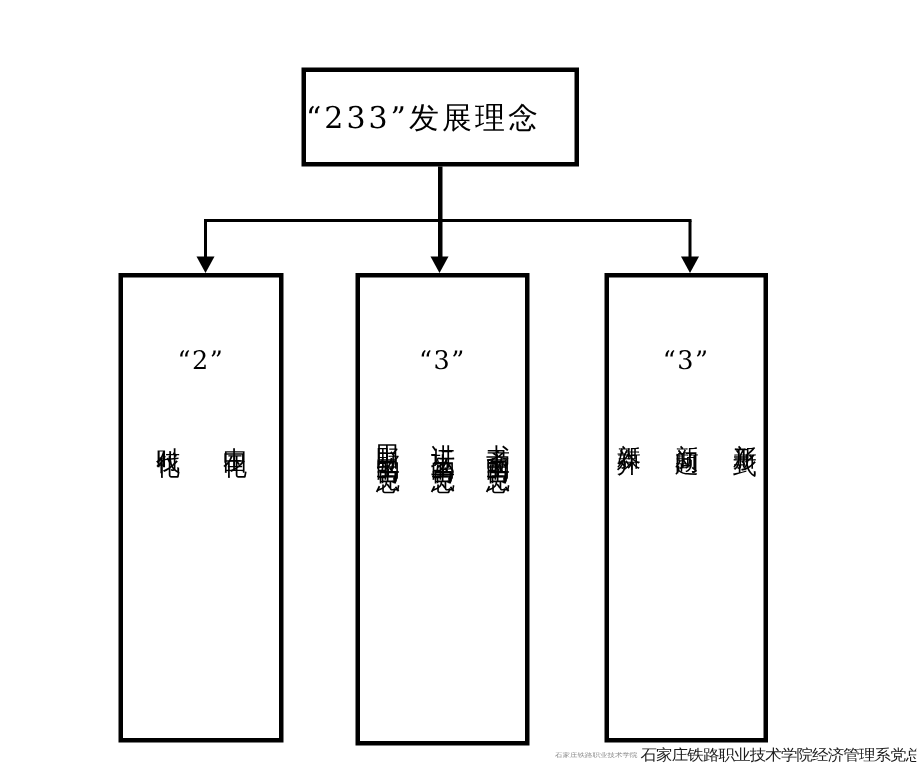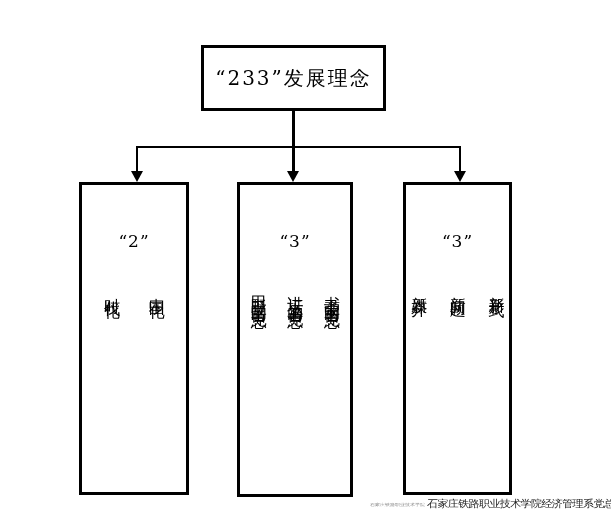--- a/index.html
+++ b/index.html
@@ -23,21 +23,21 @@
     position: absolute;
     left: 201px;
     top: 45px;
     width: 185px;
     height: 66px;
     border: 3px solid #000000;
     background: #ffffff;
     box-sizing: border-box;
     display: flex;
     align-items: center;
-    justify-content: center;
+    justify-content: flex-start;
   }
   .root-label {
     font-size: 20px;
     letter-spacing: 2px;
     color: #000000;
     white-space: nowrap;
     font-family: "DejaVu Serif", "Liberation Serif", serif;
     font-weight: 500;
   }
 

